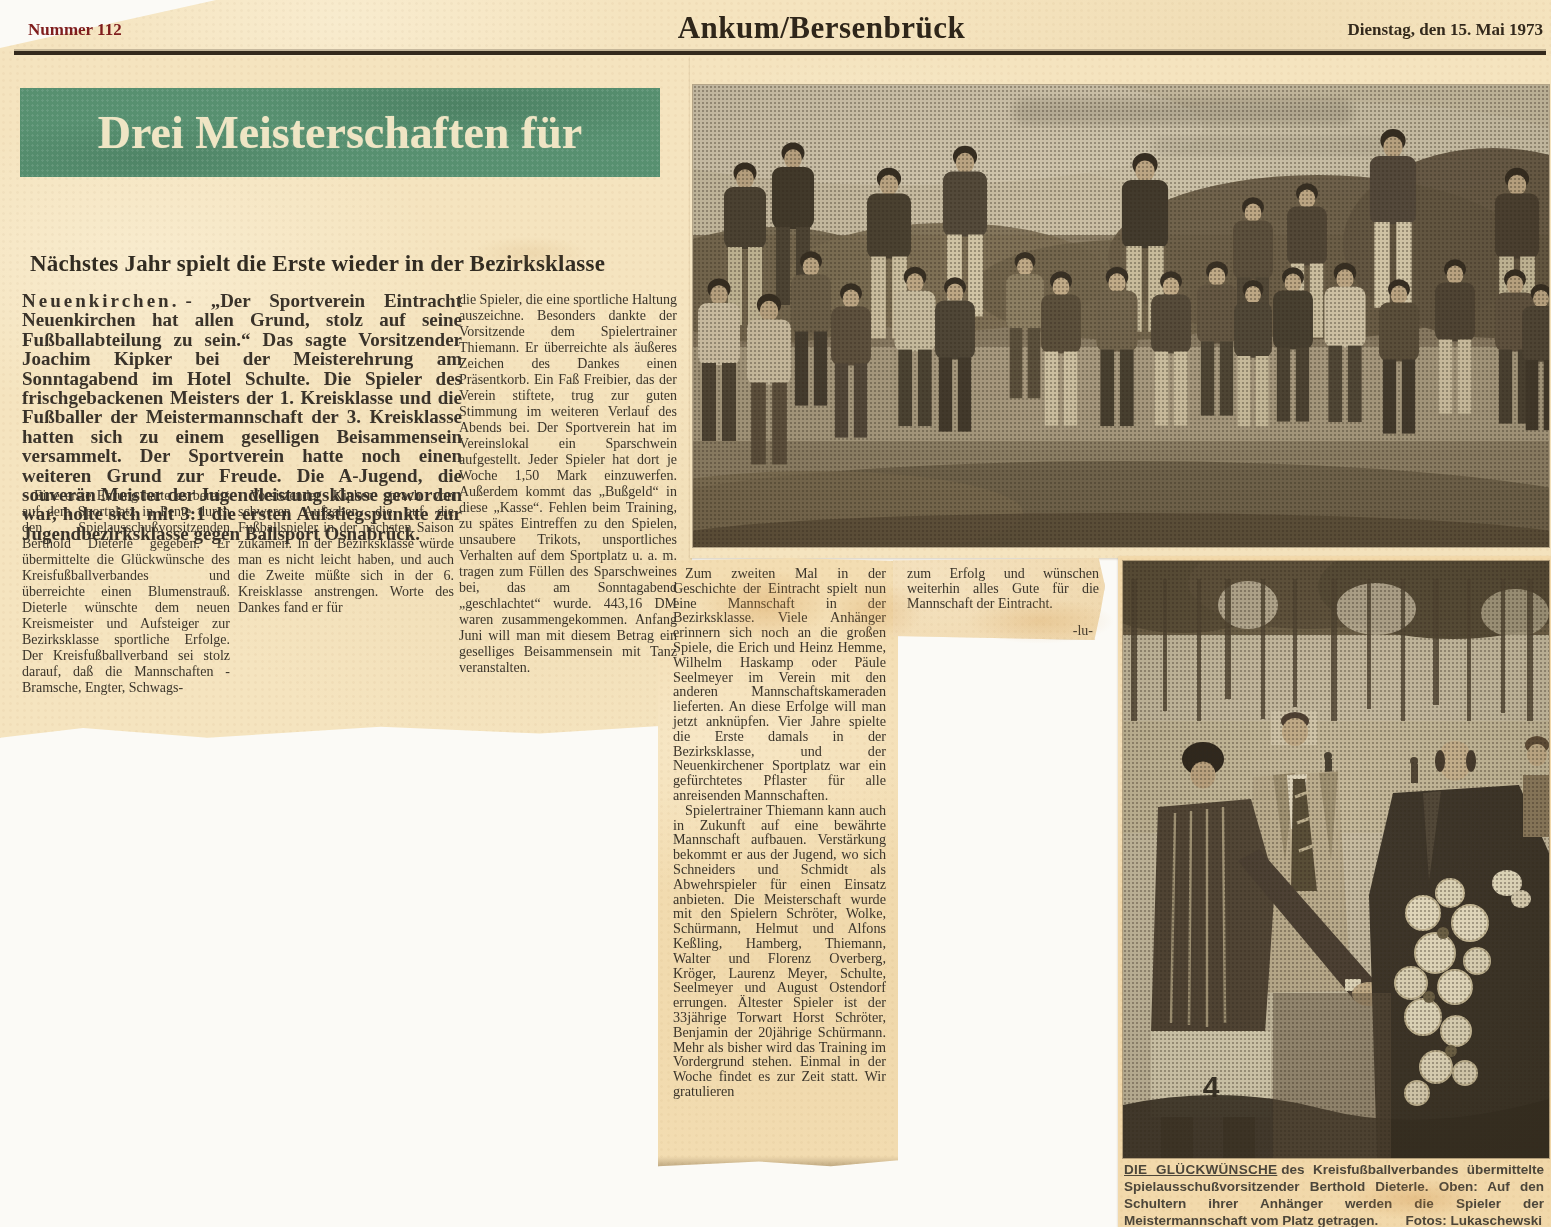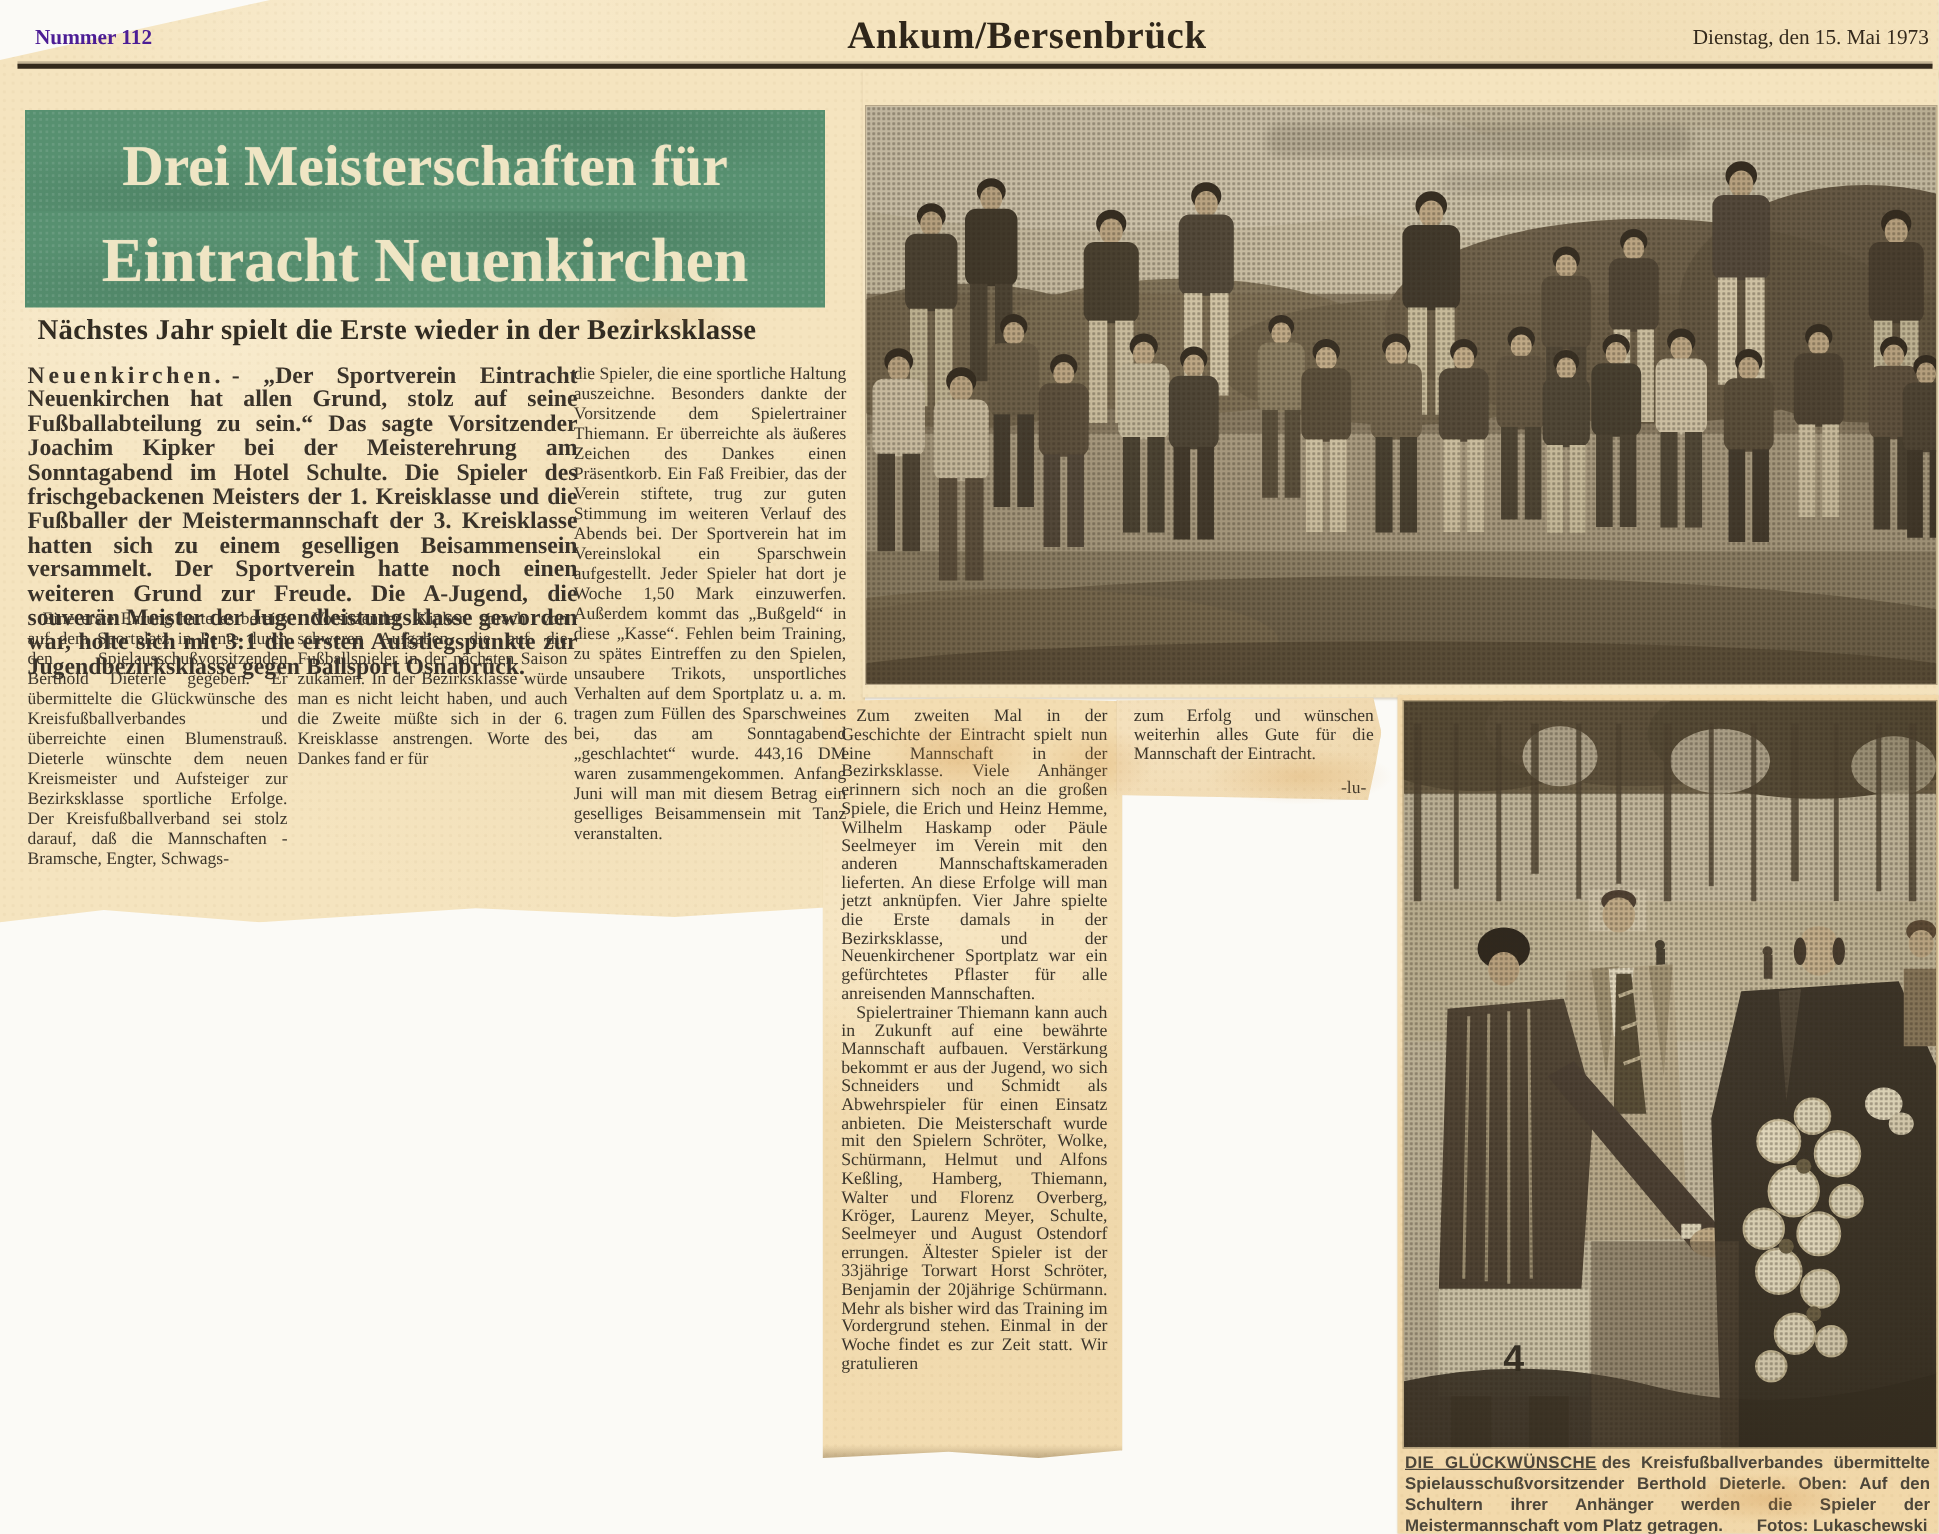--- a/index.html
+++ b/index.html
@@ -26,24 +26,24 @@
   #paper-photobottom{left:1118px;top:556px;width:433px;height:671px;background-color:#f2d9ab;}
   .corner-wedge{position:absolute;left:0;top:0;width:216px;height:48px;background:#fbfaf6;
     clip-path:polygon(0 0,100% 0,0 100%);}
   .stain{position:absolute;border-radius:50%;pointer-events:none;}
   #stain1{left:700px;top:568px;width:130px;height:74px;background:radial-gradient(rgba(205,140,60,.30),rgba(205,140,60,0) 70%);}
   #stain2{left:828px;top:580px;width:96px;height:62px;background:radial-gradient(rgba(205,140,60,.24),rgba(205,140,60,0) 70%);}
   #stain3{left:965px;top:598px;width:150px;height:46px;background:radial-gradient(rgba(210,150,70,.26),rgba(210,150,70,0) 70%);}
   #stain4{left:1345px;top:1178px;width:140px;height:42px;background:radial-gradient(rgba(200,130,50,.28),rgba(200,130,50,0) 70%);}
   #stain5{left:470px;top:236px;width:120px;height:34px;background:radial-gradient(rgba(190,140,70,.14),rgba(190,140,70,0) 70%);}
   
-  .issue{position:absolute;left:28px;top:20px;font-weight:bold;font-size:17px;color:#4c1d95;}
+  .issue{position:absolute;left:28px;top:20px;font-weight:bold;font-size:17px;color:#7f1d1d;}
   .section-title{position:absolute;left:0;right:0;top:10px;margin:0;text-align:center;
     transform:translateX(46px);font-size:31px;font-weight:bold;letter-spacing:.5px;color:#2f261a;}
-  .date{position:absolute;right:8px;top:20px;font-weight:normal;font-size:17px;color:#33291c;}
+  .date{position:absolute;right:8px;top:20px;font-weight:bold;font-size:17px;color:#33291c;}
   .rule{position:absolute;left:14px;top:51px;width:1532px;height:4px;background:#33291c;
     box-shadow:0 -2px 0 rgba(51,41,28,.25);}
   
   .band{position:absolute;left:20px;width:640px;display:flex;align-items:center;justify-content:center;
     background-color:#579070;color:#efe5c4;font-weight:bold;
     background-image:radial-gradient(rgba(255,255,255,.10) 1px,rgba(0,0,0,0) 1.4px),
       radial-gradient(ellipse 300px 60px at 70% 20%,rgba(28,60,42,.18),rgba(0,0,0,0) 70%),
       radial-gradient(ellipse 260px 60px at 20% 80%,rgba(28,60,42,.14),rgba(0,0,0,0) 70%);
     background-size:5px 5px,auto,auto;text-shadow:0 0 1px rgba(255,250,230,.4);}
   #band1{top:88px;height:89px;font-size:46px;}
@@ -98,21 +98,20 @@
   <div class="paper" id="paper-side"></div>
   <div class="paper" id="paper-photobottom"></div>
   <div class="corner-wedge"></div>
 
   <span class="issue">Nummer 112</span>
   <h1 class="section-title">Ankum/Bersenbrück</h1>
   <span class="date">Dienstag, den 15. Mai 1973</span>
   <div class="rule"></div>
 
   <div class="band" id="band1">Drei Meisterschaften für</div>
-  <div class="band" id="band2">Eintracht Neuenkirchen</div>
   <h2 class="subheadline">Nächstes Jahr spielt die Erste wieder in der Bezirksklasse</h2>
 
   <p class="lead"><span class="loc">Neuenkirchen.</span><span>- „Der Sportverein Eintracht Neuenkirchen hat allen Grund, stolz auf seine Fußballabteilung zu sein.“ Das sagte Vorsitzender Joachim Kipker bei der Meisterehrung am Sonntagabend im Hotel Schulte. Die Spieler des frischgebackenen Meisters der 1. Kreisklasse und die Fußballer der Meistermannschaft der 3. Kreisklasse hatten sich zu einem geselligen Beisammensein versammelt. Der Sportverein hatte noch einen weiteren Grund zur Freude. Die A-Jugend, die souverän Meister der Jugendleistungsklasse geworden war, holte sich mit 3:1 die ersten Aufstiegspunkte zur Jugendbezirksklasse gegen Ballsport Osnabrück.</span></p>
 
   <div class="bodycol" id="col1">
     <p class="indent">Eine erste Ehrung hatte es bereits auf dem Sportplatz in Pente durch den Spielausschußvorsitzenden Berthold Dieterle gegeben. Er übermittelte die Glückwünsche des Kreisfußballverbandes und überreichte einen Blumenstrauß. Dieterle wünschte dem neuen Kreismeister und Aufsteiger zur Bezirksklasse sportliche Erfolge. Der Kreisfußballverband sei stolz darauf, daß die Mannschaften - Bramsche, Engter, Schwags-</p>
   </div>
   <div class="bodycol" id="col2">
     <p class="indent">Vorsitzender Kipker sprach von schweren Aufgaben, die auf die Fußballspieler in der nächsten Saison zukämen. In der Bezirksklasse würde man es nicht leicht haben, und auch die Zweite müßte sich in der 6. Kreisklasse anstrengen. Worte des Dankes fand er für</p>
   </div>

